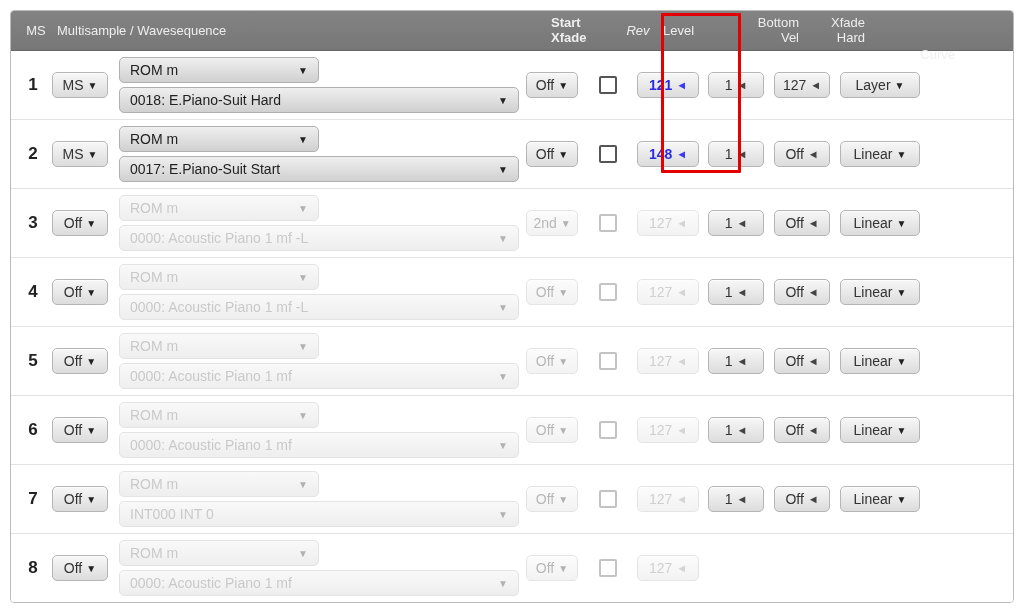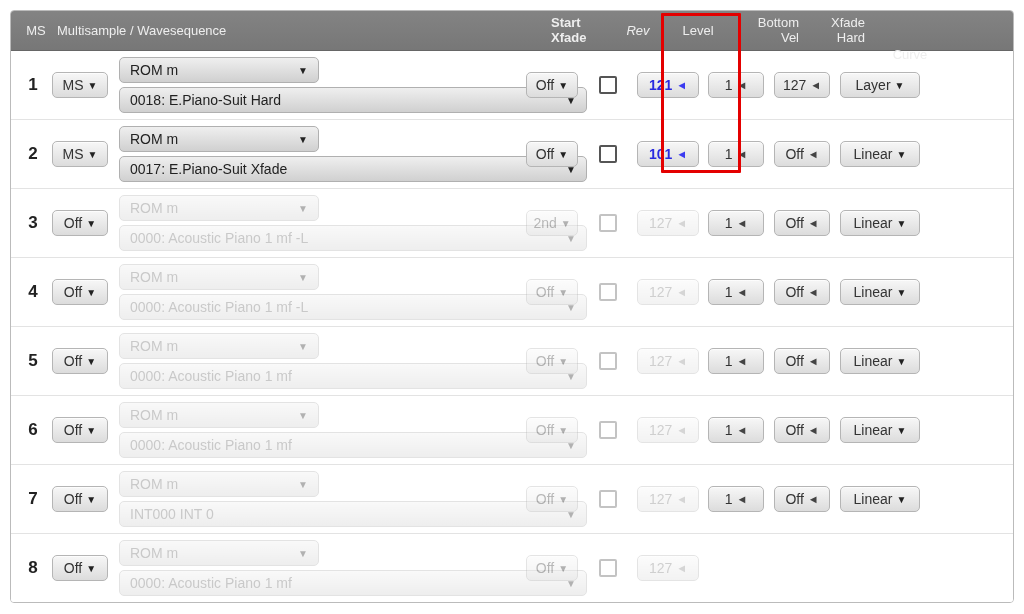--- a/index.html
+++ b/index.html
@@ -24,24 +24,24 @@
     color: #eee;
     font-size: 13px;
     align-items: center;
     height: 40px;
     border-bottom: 1px solid #666;
   }
   .header .h-ms     { width: 40px; text-align: center; padding-left: 10px;}
   .header .h-bank   { width: 500px; padding-left: 6px; }
   .header .h-offset { width: 62px; text-align: left; line-height: 1.1; font-weight: bold;}
   .header .h-rev    { width: 50px; text-align: center; font-style: italic; }
-  .header .h-level  { width: 70px; text-align: center; }
+  .header .h-level  { width: 70px; }
   .header .h-botvel { width: 66px; text-align: right; line-height: 1.1;}
   .header .h-xfade  { width: 66px; text-align: right; line-height: 1.1;}
-  .header .h-curve  { width: 90px; text-align: center; margin-top: 48px; }
+  .header .h-curve  { width: 90px; text-align: right; margin-top: 48px; }
 
   .rows { background: #fff; }
   .row {
     display: flex;
     align-items: center;
     min-height: 66px;
     border-top: 1px solid #e3e3e3;
     padding: 6px 8px;
   }
   .row:first-child { border-top: none; }
@@ -109,21 +109,21 @@
     background: linear-gradient(#efefef, #d0d0d0);
     border: 1px solid #b0b0b0;
     border-radius: 5px;
     padding: 3px 10px;
     font-size: 14px;
     color: #222;
     cursor: pointer;
     height: 26px;
   }
   .select.bank  { width: 200px; }
-  .select.wave  { width: 468px; }
+  .select.wave  { width: 400px; }
   .row.disabled .select { color: #666; }
 
   .chk {
     width: 18px;
     height: 18px;
     border: 2px solid #555;
     border-radius: 2px;
     background: #fff;
     cursor: pointer;
   }
@@ -230,37 +230,37 @@
             <span class="caret">▼</span>
           </div>
         </div>
         <div class="col-bank">
           <div class="bank-block">
             <div class="select bank">
               <span>ROM m</span>
               <span class="caret">▼</span>
             </div>
             <div class="select wave">
-              <span>0017: E.Piano-Suit Xfade</span>
+              <span>0017: E.Piano-Suit Start</span>
               <span class="caret">▼</span>
             </div>
           </div>
         </div>
         <div class="col-offset">
           <div class="pill offset">
             <span>Off</span>
             <span class="caret">▼</span>
           </div>
         </div>
         <div class="col-rev">
           <div class="chk"></div>
         </div>
         <div class="col-level">
           <div class="pill level">
-            <span class="val">101</span>
+            <span class="val">148</span>
             <span class="speaker">◄</span>
           </div>
         </div>
         <div class="col-botvel">
           <div class="pill small"><span>1</span>&nbsp;<span class="speaker">◄</span></div>
         </div>
         <div class="col-xfade">
           <div class="pill small"><span>Off</span>&nbsp;<span class="speaker">◄</span></div>
         </div>
         <div class="col-curve">

